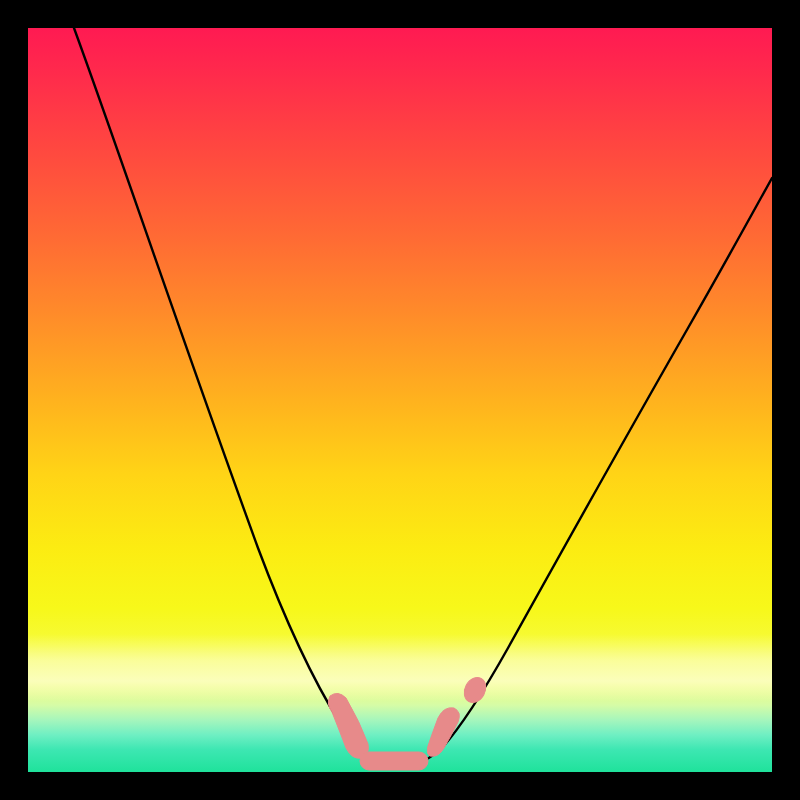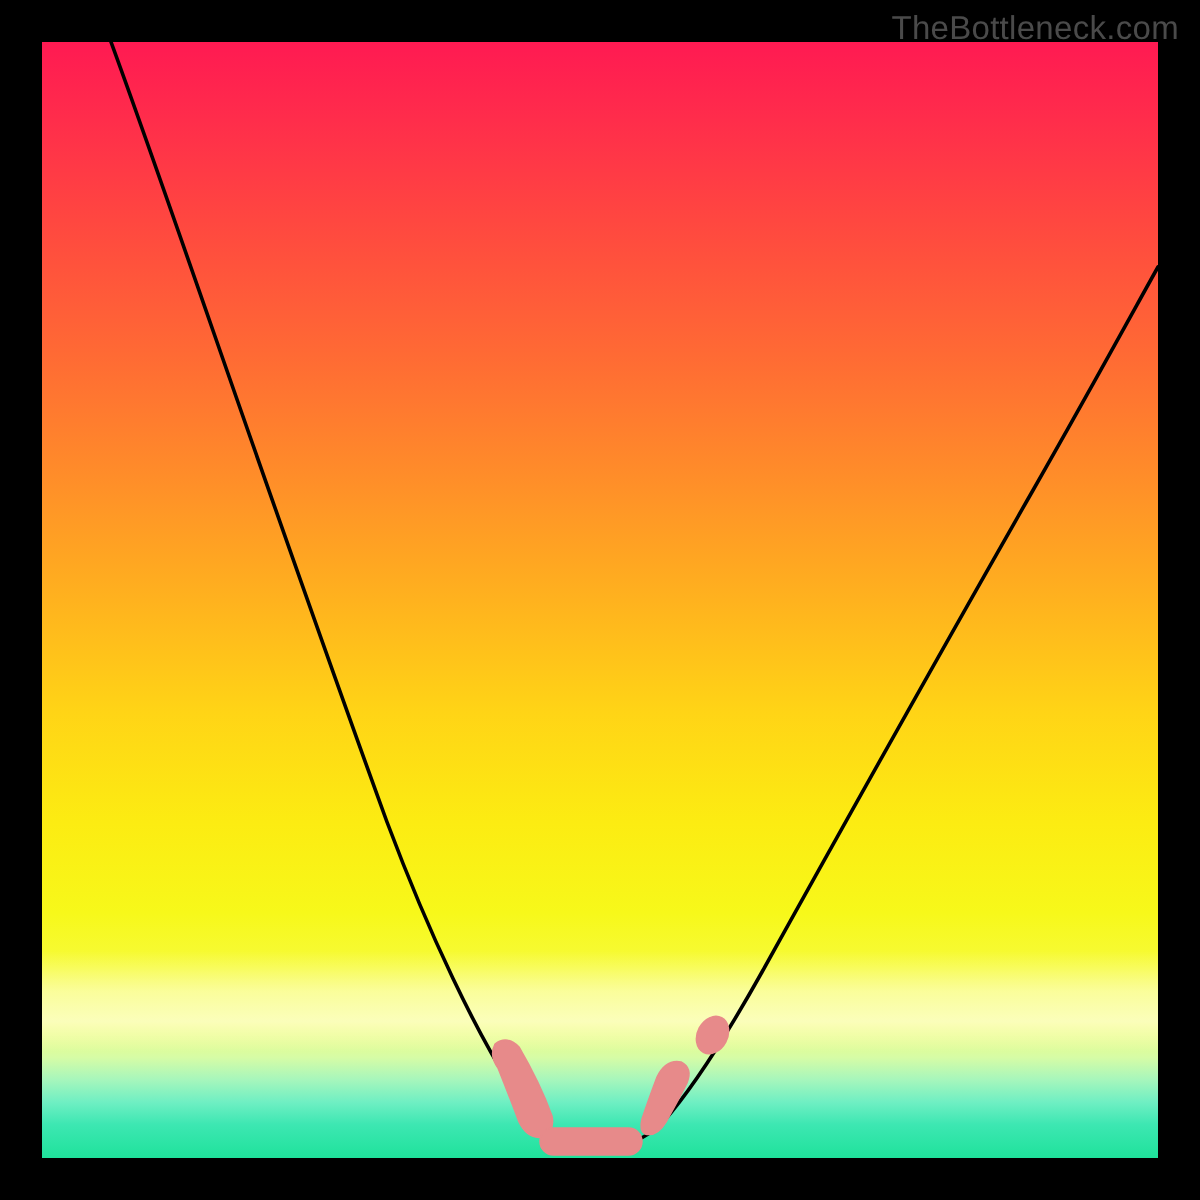--- a/index.html
+++ b/index.html
@@ -125,14 +125,13 @@
                  Q 434 684 426 680
                  Q 416 678 410 690
                  Q 404 706 400 718
                  Q 398 726 402 728 Z"></path>
 
         <ellipse cx="447" cy="662" rx="10" ry="13" transform="rotate(28 447 662)"></ellipse>
       </g>
     </svg>
   </div>
 
-  <div class="watermark">TheBottleneck.com</div>
 </div>
 
 </body></html>

